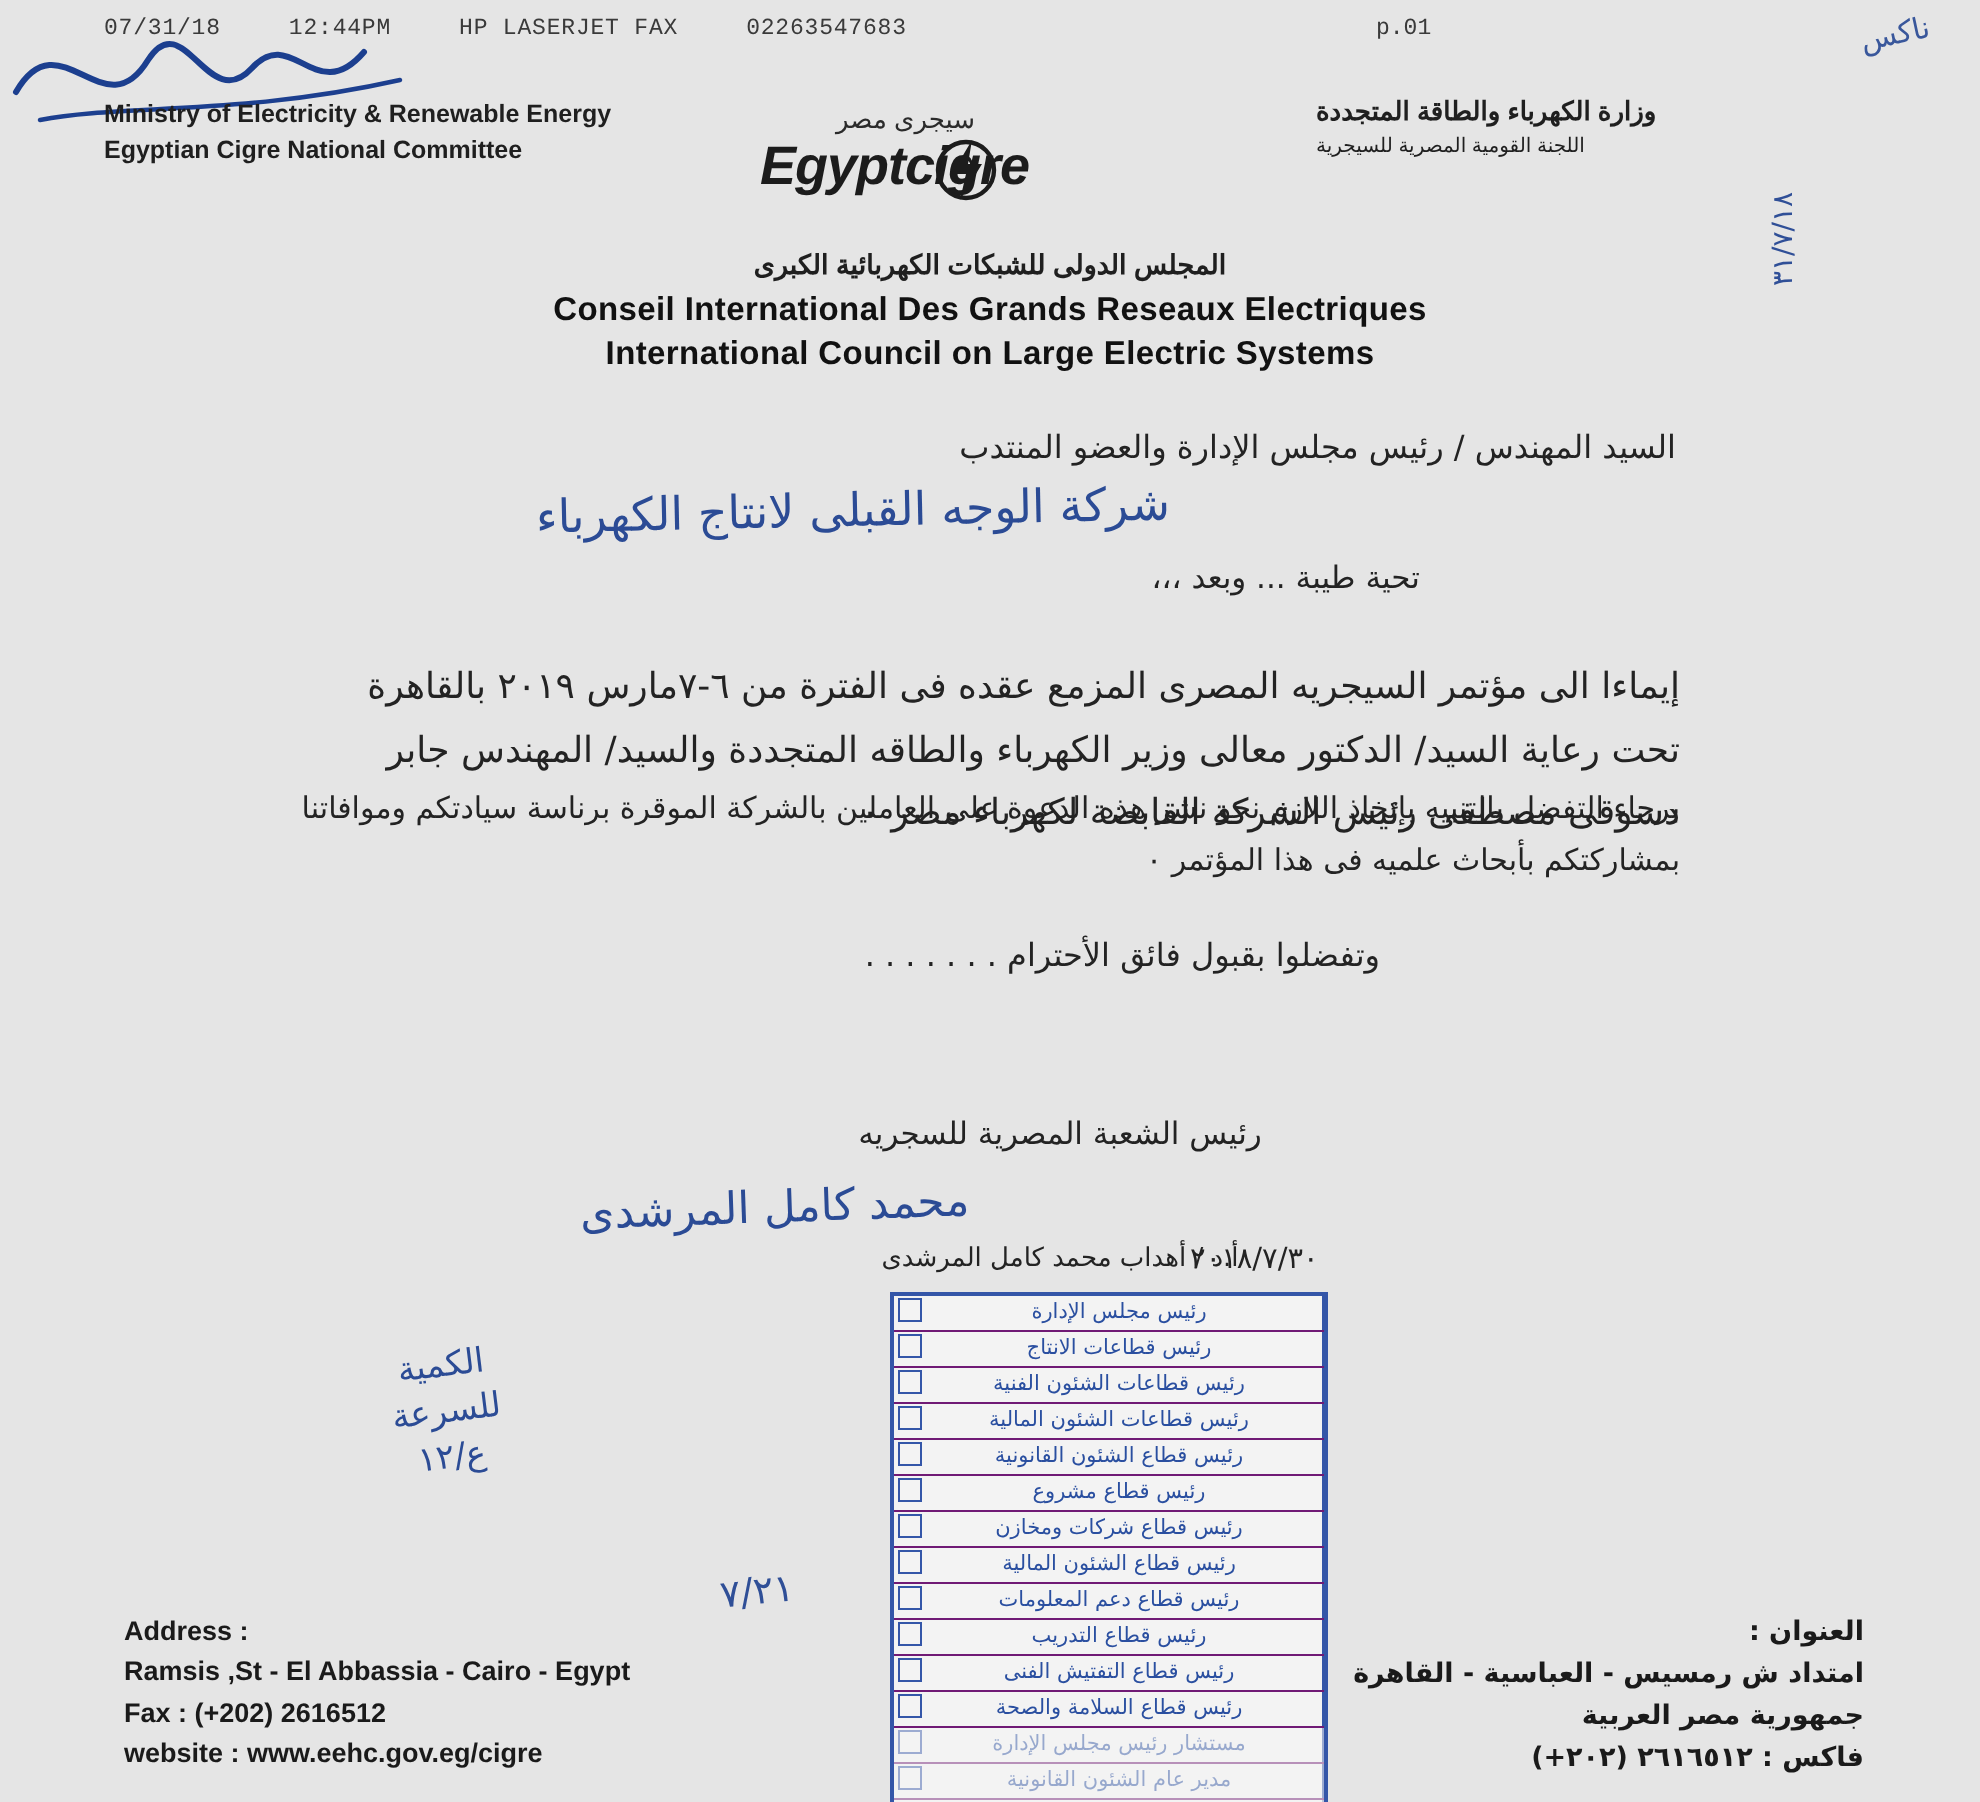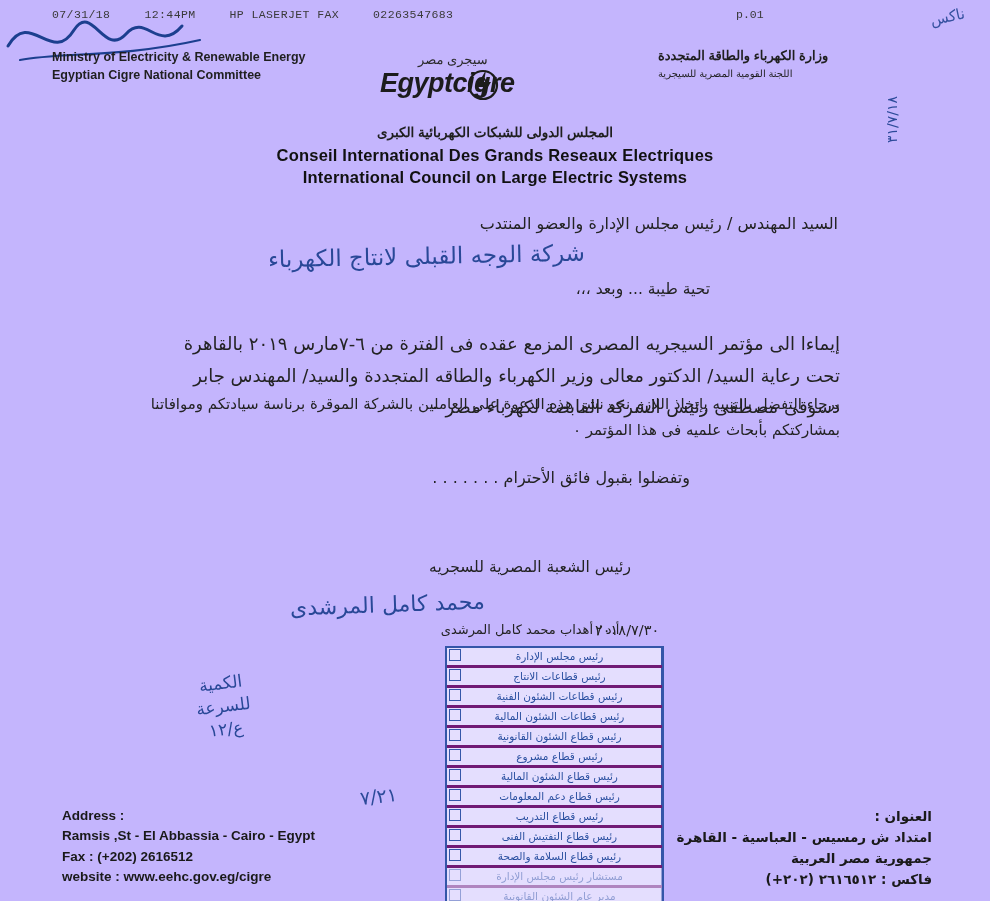--- a/index.html
+++ b/index.html
@@ -12,41 +12,41 @@
     height: 901px;
     position: relative;
     font-family: "Liberation Sans", sans-serif;
     color: #2b2b2b;
     overflow: hidden;
   }
 
   .page {
     position: absolute;
     inset: 0;
-    background: #c4b5fd;
+    background: #e5e5e5;
   }
 
   
   .fax-header {
     position: absolute;
     top: 8px;
     left: 52px;
     width: 700px;
     display: flex;
     gap: 34px;
     font-family: "Liberation Mono", monospace;
     font-size: 11.5px;
     letter-spacing: 0.4px;
     color: #3a3a3a;
   }
   .fax-header span { white-space: nowrap; }
   .fax-page {
     position: absolute;
     top: 8px;
-    left: 736px;
+    left: 688px;
     font-family: "Liberation Mono", monospace;
     font-size: 11.5px;
     color: #3a3a3a;
   }
 
   
   .ink {
     color: #1c3f8f;
     font-family: "DejaVu Sans", sans-serif;
     position: absolute;
@@ -263,21 +263,21 @@
   .dist-table {
     position: absolute;
     top: 646px;
     left: 445px;
     width: 215px;
     border: 2px solid #3456a8;
     background: rgba(255,255,255,0.55);
     direction: rtl;
   }
   .dist-row {
-    border-bottom: 3px solid #701a75;
+    border-bottom: 1px solid #701a75;
     font-size: 10.5px;
     line-height: 1.25;
     padding: 2px 4px 2px 14px;
     color: #2a4fa0;
     text-align: center;
     position: relative;
     height: 13px;
     overflow: hidden;
     white-space: nowrap;
     font-family: "DejaVu Sans", sans-serif;
@@ -388,20 +388,21 @@
   <div class="sig-date">٢٠١٨/٧/٣٠</div>
 
   
   <div class="dist-table">
     <div class="dist-row"><span class="dist-tick"></span><span>رئيس مجلس الإدارة</span></div>
     <div class="dist-row"><span class="dist-tick"></span><span>رئيس قطاعات الانتاج</span></div>
     <div class="dist-row"><span class="dist-tick"></span><span>رئيس قطاعات الشئون الفنية</span></div>
     <div class="dist-row"><span class="dist-tick"></span><span>رئيس قطاعات الشئون المالية</span></div>
     <div class="dist-row"><span class="dist-tick"></span><span>رئيس قطاع الشئون القانونية</span></div>
     <div class="dist-row"><span class="dist-tick"></span><span>رئيس قطاع مشروع</span></div>
+    <div class="dist-row"><span class="dist-tick"></span><span>رئيس قطاع شركات ومخازن</span></div>
     <div class="dist-row"><span class="dist-tick"></span><span>رئيس قطاع الشئون المالية</span></div>
     <div class="dist-row"><span class="dist-tick"></span><span>رئيس قطاع دعم المعلومات</span></div>
     <div class="dist-row"><span class="dist-tick"></span><span>رئيس قطاع التدريب</span></div>
     <div class="dist-row"><span class="dist-tick"></span><span>رئيس قطاع التفتيش الفنى</span></div>
     <div class="dist-row"><span class="dist-tick"></span><span>رئيس قطاع السلامة والصحة</span></div>
     <div class="dist-row faded"><span class="dist-tick"></span><span>مستشار رئيس مجلس الإدارة</span></div>
     <div class="dist-row faded"><span class="dist-tick"></span><span>مدير عام الشئون القانونية</span></div>
     <div class="dist-row faded2"></div>
 
   </div>

